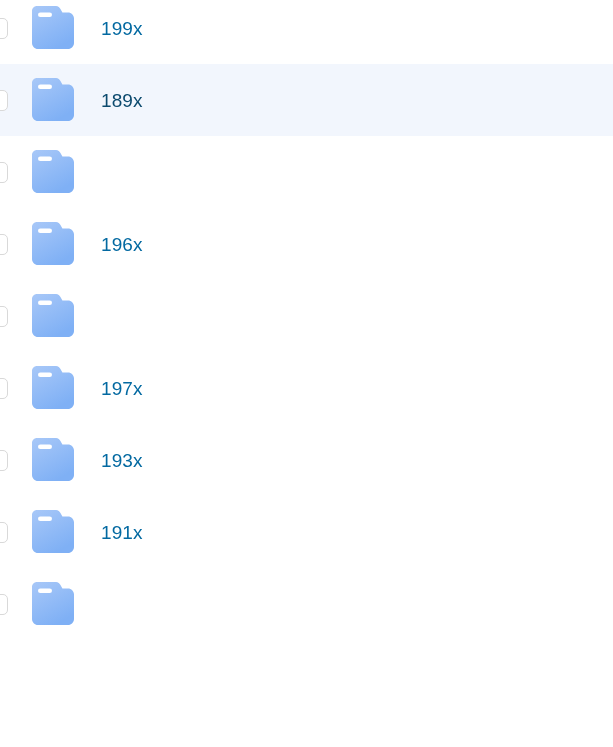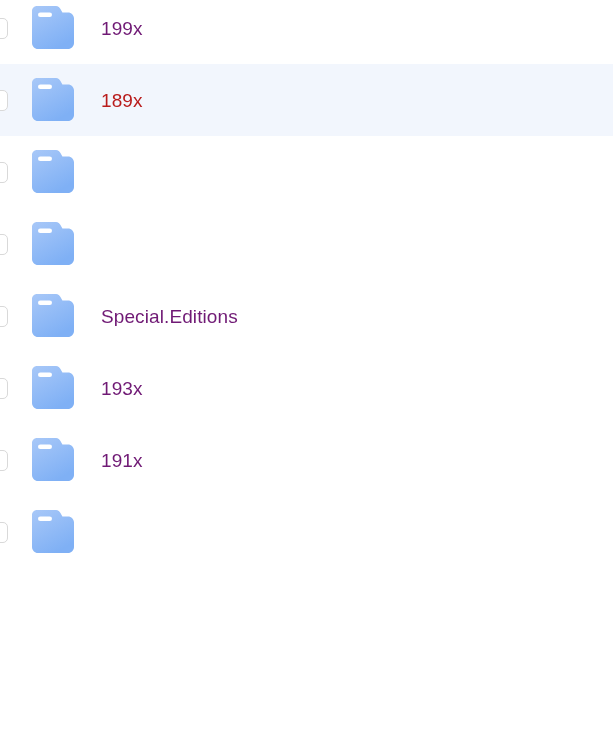--- a/index.html
+++ b/index.html
@@ -77,27 +77,27 @@
     flex: 1 1 auto;
     display: flex;
     align-items: center;
     padding-left: 16px;
     overflow: hidden;
   }
 
   .name-text {
     font-size: 19px;
     line-height: 1;
-    color: #701a75;
+    color: #0369a1;
     white-space: nowrap;
     letter-spacing: 0.1px;
   }
 
   .row.selected .name-text {
-    color: #b91c1c;
+    color: #0c4a6e;
   }
 </style>
 </head>
 <body>
 
 <div id="file-list">
     <div class="row">
       <div class="cb-cell">
         <span class="checkbox"></span>
       </div>
@@ -194,20 +194,53 @@
       </div>
     </div>
     <div class="row">
       <div class="cb-cell">
         <span class="checkbox"></span>
       </div>
       <div class="icon-cell">
         <span>
 <svg class="folder-icon" viewBox="0 0 48 46" xmlns="http://www.w3.org/2000/svg" aria-hidden="true">
   <defs>
+    <linearGradient id="fg3" x1="0" y1="0" x2="0.55" y2="1">
+      <stop offset="0%" stop-color="#a8c8f8"></stop>
+      <stop offset="100%" stop-color="#7fb0f5"></stop>
+    </linearGradient>
+  </defs>
+  <path d="M4 6
+           C4 3.2 6.2 1 9 1
+           L28 1
+           C30.2 1 31.6 2.4 32.6 4.2
+           L34.4 7.4
+           L40 7.4
+           C43.3 7.4 46 10.1 46 13.4
+           L46 38
+           C46 41.3 43.3 44 40 44
+           L10 44
+           C6.7 44 4 41.3 4 38
+           Z" fill="url(#fg3)"></path>
+  <rect x="10" y="7.5" width="14" height="4.6" rx="2.3" fill="#ffffff"></rect>
+</svg>
+        </span>
+      </div>
+      <div class="name-cell">
+        <span class="name-text">196x</span>
+      </div>
+    </div>
+    <div class="row">
+      <div class="cb-cell">
+        <span class="checkbox"></span>
+      </div>
+      <div class="icon-cell">
+        <span>
+<svg class="folder-icon" viewBox="0 0 48 46" xmlns="http://www.w3.org/2000/svg" aria-hidden="true">
+  <defs>
     <linearGradient id="fg4" x1="0" y1="0" x2="0.55" y2="1">
       <stop offset="0%" stop-color="#a8c8f8"></stop>
       <stop offset="100%" stop-color="#7fb0f5"></stop>
     </linearGradient>
   </defs>
   <path d="M4 6
            C4 3.2 6.2 1 9 1
            L28 1
            C30.2 1 31.6 2.4 32.6 4.2
            L34.4 7.4
@@ -224,43 +257,43 @@
       </div>
     </div>
     <div class="row">
       <div class="cb-cell">
         <span class="checkbox"></span>
       </div>
       <div class="icon-cell">
         <span>
 <svg class="folder-icon" viewBox="0 0 48 46" xmlns="http://www.w3.org/2000/svg" aria-hidden="true">
   <defs>
-    <linearGradient id="fg6" x1="0" y1="0" x2="0.55" y2="1">
-      <stop offset="0%" stop-color="#a8c8f8"></stop>
-      <stop offset="100%" stop-color="#7fb0f5"></stop>
-    </linearGradient>
-  </defs>
-  <path d="M4 6
-           C4 3.2 6.2 1 9 1
-           L28 1
-           C30.2 1 31.6 2.4 32.6 4.2
-           L34.4 7.4
-           L40 7.4
-           C43.3 7.4 46 10.1 46 13.4
-           L46 38
-           C46 41.3 43.3 44 40 44
-           L10 44
-           C6.7 44 4 41.3 4 38
-           Z" fill="url(#fg6)"></path>
-  <rect x="10" y="7.5" width="14" height="4.6" rx="2.3" fill="#ffffff"></rect>
-</svg>
-        </span>
-      </div>
-      <div class="name-cell">
-        <span class="name-text">Special.Editions</span>
+    <linearGradient id="fg5" x1="0" y1="0" x2="0.55" y2="1">
+      <stop offset="0%" stop-color="#a8c8f8"></stop>
+      <stop offset="100%" stop-color="#7fb0f5"></stop>
+    </linearGradient>
+  </defs>
+  <path d="M4 6
+           C4 3.2 6.2 1 9 1
+           L28 1
+           C30.2 1 31.6 2.4 32.6 4.2
+           L34.4 7.4
+           L40 7.4
+           C43.3 7.4 46 10.1 46 13.4
+           L46 38
+           C46 41.3 43.3 44 40 44
+           L10 44
+           C6.7 44 4 41.3 4 38
+           Z" fill="url(#fg5)"></path>
+  <rect x="10" y="7.5" width="14" height="4.6" rx="2.3" fill="#ffffff"></rect>
+</svg>
+        </span>
+      </div>
+      <div class="name-cell">
+        <span class="name-text">197x</span>
       </div>
     </div>
     <div class="row">
       <div class="cb-cell">
         <span class="checkbox"></span>
       </div>
       <div class="icon-cell">
         <span>
 <svg class="folder-icon" viewBox="0 0 48 46" xmlns="http://www.w3.org/2000/svg" aria-hidden="true">
   <defs>

